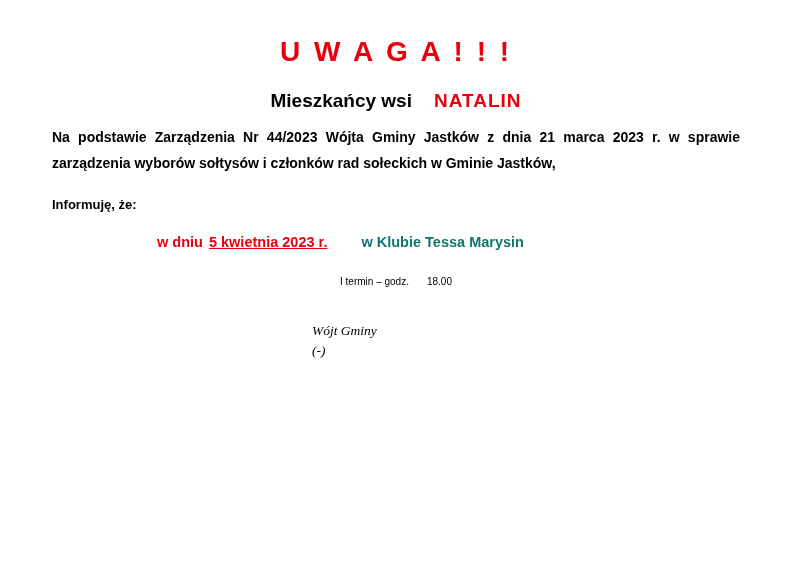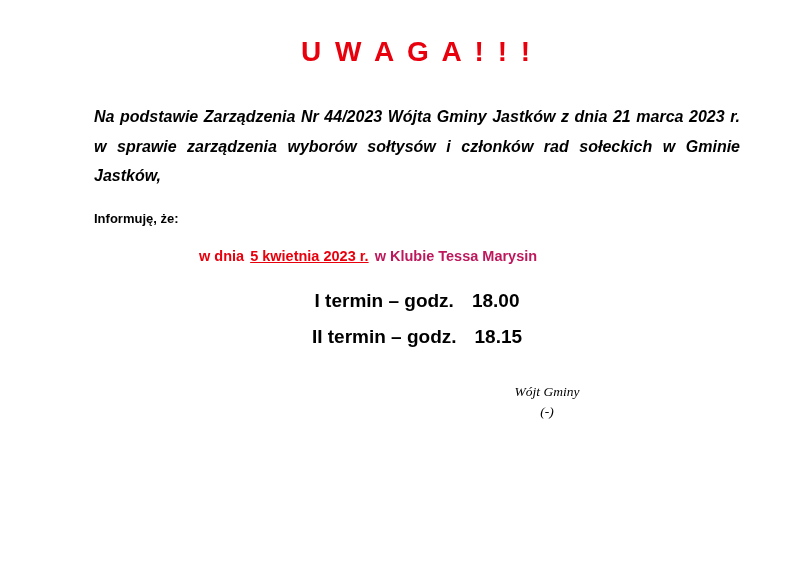--- a/index.html
+++ b/index.html
@@ -12,21 +12,21 @@
     height: 566px;
     font-family: "Liberation Sans", sans-serif;
     color: #000000;
     overflow: hidden;
   }
   .page {
     position: relative;
     width: 800px;
     height: 566px;
     box-sizing: border-box;
-    padding: 28px 60px 0 94px;
+    padding: 28px 60px 0 52px;
   }
   .title {
     text-align: center;
     color: #e8000d;
     font-weight: bold;
     font-size: 28px;
     letter-spacing: 3px;
     margin: 8px 0 0 0;
   }
   .subtitle {
@@ -34,26 +34,25 @@
     font-weight: bold;
     font-size: 19px;
     margin: 22px 0 0 0;
   }
   .subtitle .village {
     color: #e8000d;
     margin-left: 22px;
     letter-spacing: 1px;
   }
   .para {
-    font-size: 16px;
+    font-size: 14px;
     font-weight: bold;
     line-height: 1.85;
     text-align: justify;
-    margin: 34px 0 0 0;
-    font-style: italic;
+    margin: 13px 0 0 0;
   }
   .para-justify {
     text-align: justify;
     text-align-last: left;
   }
   .inform {
     font-size: 13px;
     font-weight: bold;
     margin: 20px 0 0 0;
   }
@@ -63,84 +62,84 @@
     color: #e8000d;
     margin: 22px 0 0 0;
     padding-left: 105px;
   }
   .when-line .date {
     text-decoration: underline;
     margin: 0 6px;
     text-align: center;
   }
   .when-line .place {
-    color: #be185d;
+    color: #0f766e;
+    margin-left: 28px;
   }
   .convene {
     font-size: 14.5px;
     font-weight: bold;
     margin: 28px 0 0 0;
   }
   .convene .u {
     text-decoration: underline;
   }
   .term {
-    font-size: 19px;
-    font-weight: bold;
+    font-size: 10px;
+    font-weight: normal;
     text-align: center;
     margin: 26px 0 0 0;
   }
   .term.second {
     margin-top: 14px;
   }
   .term .gap {
     display: inline-block;
     width: 18px;
   }
   .note {
     font-size: 14.5px;
     font-weight: bold;
     text-align: center;
     margin: 12px 0 0 0;
   }
   .signature {
     margin-top: 34px;
-    text-align: center;
     font-family: "Liberation Serif", serif;
     font-style: italic;
     font-size: 13.5px;
     line-height: 1.5;
     padding-left: 260px;
   }
   .signature div { white-space: pre; }
 </style>
 </head>
 <body>
 
 <div class="page">
 
   <h1 class="title">U W A G A  ! ! !</h1>
 
+  <div class="subtitle">
+    <span>Mieszkańcy wsi</span><span class="village">NATALIN</span>
+  </div>
 
   <p class="para para-justify">Na podstawie Zarządzenia Nr 44/2023 Wójta Gminy Jastków  z dnia 21 marca 2023 r. w sprawie zarządzenia wyborów sołtysów i członków rad sołeckich w Gminie Jastków,</p>
 
   <p class="inform">Informuję, że:</p>
 
   <p class="when-line">
-    <span>w dnia</span><span class="date">5 kwietnia 2023 r.</span><span class="place">w  Klubie Tessa Marysin</span>
+    <span>w dniu</span><span class="date">5 kwietnia 2023 r.</span><span class="place">w  Klubie Tessa Marysin</span>
   </p>
 
 
   <p class="term">
     <span>I termin  – godz.</span><span class="gap"></span><span>18.00</span>
   </p>
 
-  <p class="term second">
-    <span>II termin – godz.</span><span class="gap"></span><span>18.15</span>
-  </p>
 
 
   <div class="signature">
     <div>Wójt Gminy</div>
     <div>(-)</div>
   </div>
 
 </div>
 
 </body></html>

